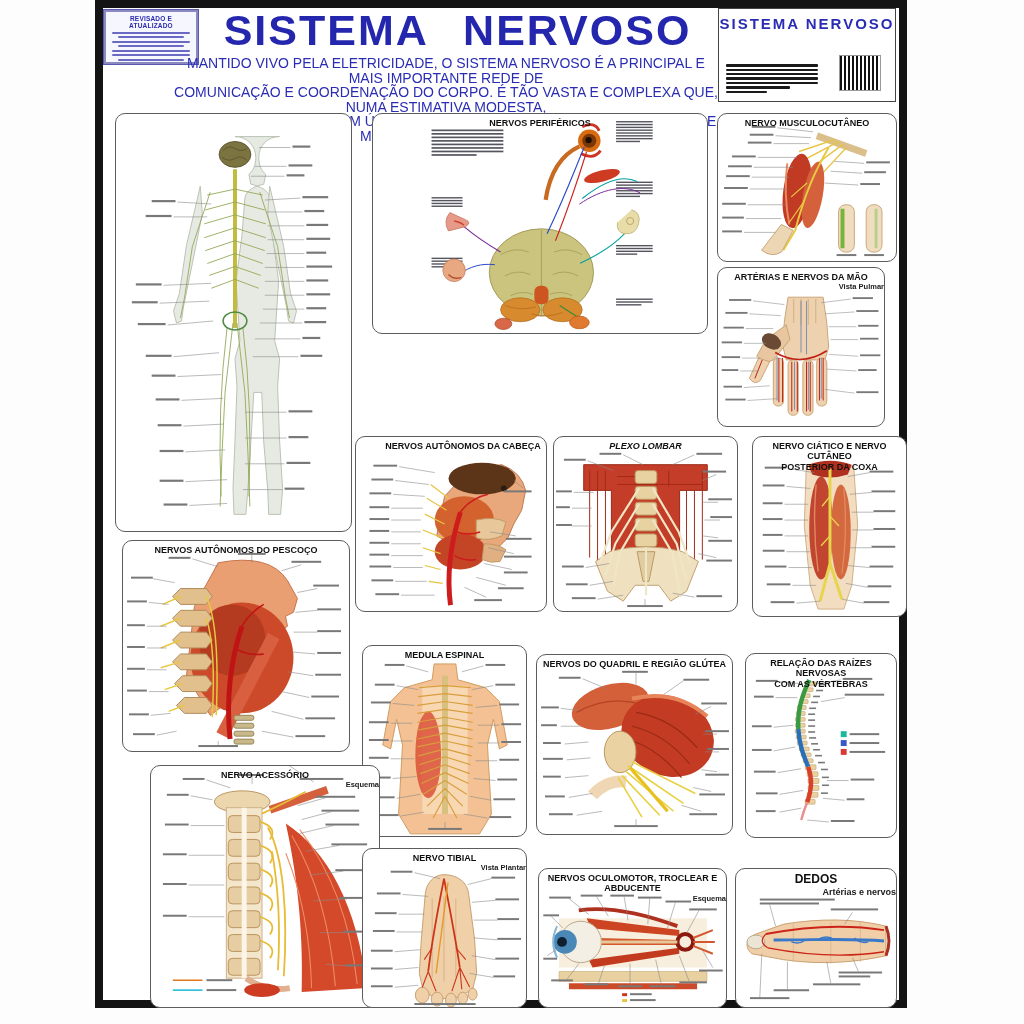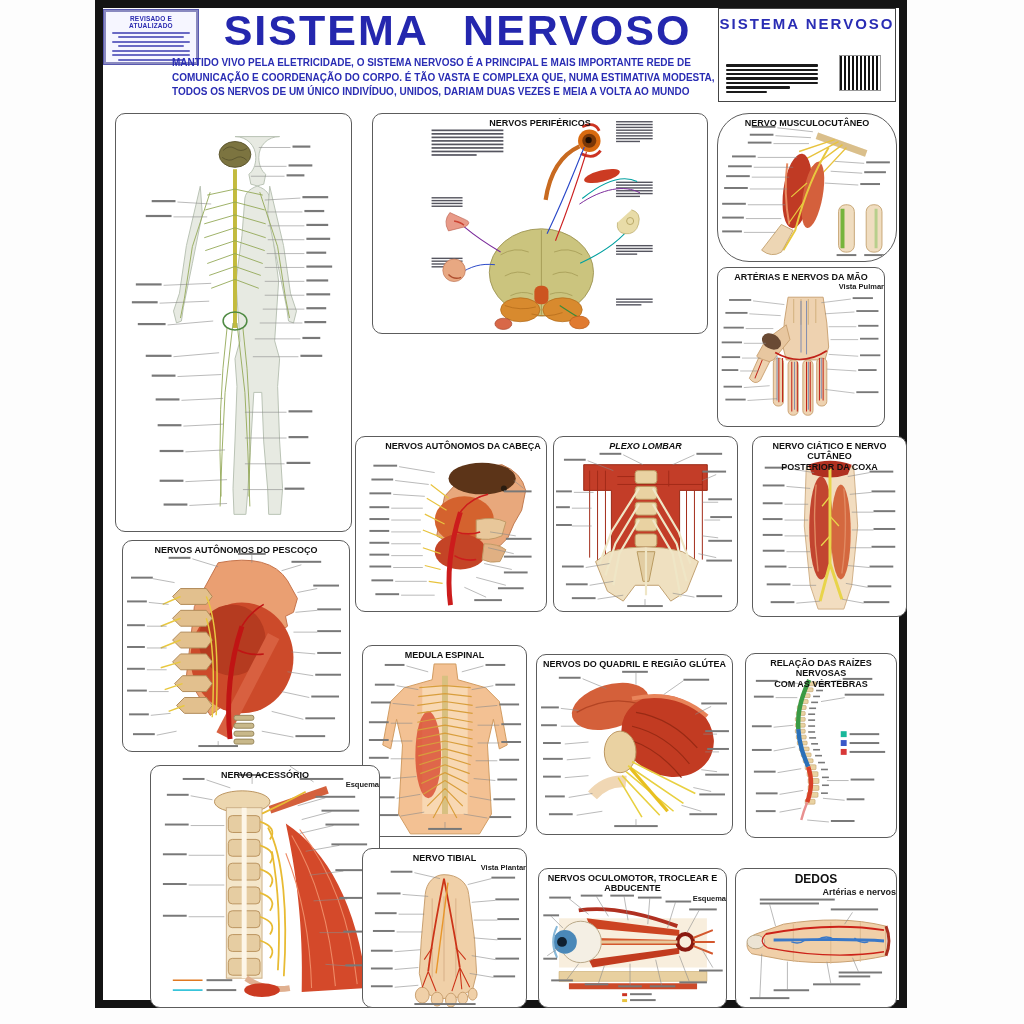--- a/index.html
+++ b/index.html
@@ -8,22 +8,22 @@
   .frame{position:absolute;left:95px;top:0;width:812px;height:1008px;background:#ffffff;
          border:8px solid #141414;box-sizing:border-box;}
   
   .badge{position:absolute;left:104px;top:10px;width:94px;height:54px;border:2px solid #8a8ac0;
          outline:1px solid #5a5ab0;background:#f6f6ff;padding:3px 2px;box-sizing:border-box;text-align:center;}
   .badge .bt{font-size:6.5px;font-weight:bold;color:#2a2ab0;letter-spacing:.2px;}
   .badge .bl{height:2px;background:#6a6ac4;margin:2.5px 4px 0;border-radius:1px;}
   .badge .bl.s{margin-left:10px;margin-right:10px;}
   .main-title{position:absolute;left:205px;top:6px;width:505px;text-align:center;
          font-size:43px;font-weight:800;color:#2427ae;letter-spacing:2px;word-spacing:22px;}
-  .intro{position:absolute;left:172px;top:56px;width:548px;
-         font-size:10px;font-weight:bold;color:#2a2db4;line-height:14.5px;}
+  .intro{position:absolute;left:172px;top:56px;width:548px;text-align:center;
+         font-size:14px;font-weight:normal;color:#2a2db4;line-height:14.5px;}
   .pub-card{position:absolute;left:718px;top:8px;width:178px;height:94px;border:1.5px solid #444;
          background:#fff;box-sizing:border-box;}
   .pub-card .pt{margin-top:6px;text-align:center;font-size:15px;font-weight:800;color:#2a2db4;letter-spacing:2px;}
   .pub-lines{position:absolute;left:7px;bottom:8px;width:92px;}
   .pub-lines div{height:2.4px;background:#1a1a1a;margin-top:2px;border-radius:1px;}
   .barcode{position:absolute;right:14px;bottom:10px;width:40px;height:34px;
          background:repeating-linear-gradient(90deg,#111 0 2px,#fff 2px 4px);border:1px solid #999;}
   
   .panel{position:absolute;background:#fff;border:1.6px solid #5c5c5c;border-radius:10px;
          box-sizing:border-box;overflow:hidden;}
@@ -224,21 +224,21 @@
       <path d="M46 152q10 2 14 6" stroke="#cc4433" stroke-width="2" fill="none"></path>
       <circle cx="46" cy="222" r="16" fill="#e8a882" stroke="#c07858"></circle>
       <path d="M38 228q8 8 18 4" stroke="#b05030" stroke-width="2" fill="none"></path>
       <path d="M298 136q14 4 10 20t-20 14q-12-2-10-16" fill="#e8dca8" stroke="#b8a868"></path>
       <circle cx="296" cy="152" r="5" fill="none" stroke="#b8a868" stroke-width="1.4"></circle>
       <ellipse cx="224" cy="296" rx="14" ry="9" fill="#e07a30" stroke="#b85a18"></ellipse>
       <ellipse cx="116" cy="298" rx="12" ry="8" fill="#d86848" stroke="#a84830"></ellipse>
     </svg>
   </div>
 
-  <div class="panel" style="left:717px;top:113px;width:180px;height:149px;border-radius:32px;">
+  <div class="panel" style="left:717px;top:113px;width:180px;height:149px;">
     <div class="pti">NERVO MUSCULOCUTÂNEO</div>
     <svg viewBox="0 0 180 149">
       <path d="M100 22 L150 40" stroke="#e8cf9e" stroke-width="7"></path>
       <path d="M100 22 L150 40" stroke="#b89a60" stroke-width="7" fill="none" opacity=".3"></path>
       <g stroke="#e8c33e" stroke-width="1.4" fill="none">
         <path d="M122 28l-34 18M126 31l-32 24M130 34l-28 30M118 26l-36 12"></path>
       </g>
       <ellipse cx="80" cy="78" rx="14" ry="38" fill="#c03a24" transform="rotate(8 80 78)"></ellipse>
       <ellipse cx="96" cy="82" rx="10" ry="34" fill="#d4603c" transform="rotate(10 96 82)"></ellipse>
       <path d="M70 50q-4 30 2 62" stroke="#e88a60" stroke-width="2" fill="none"></path>

